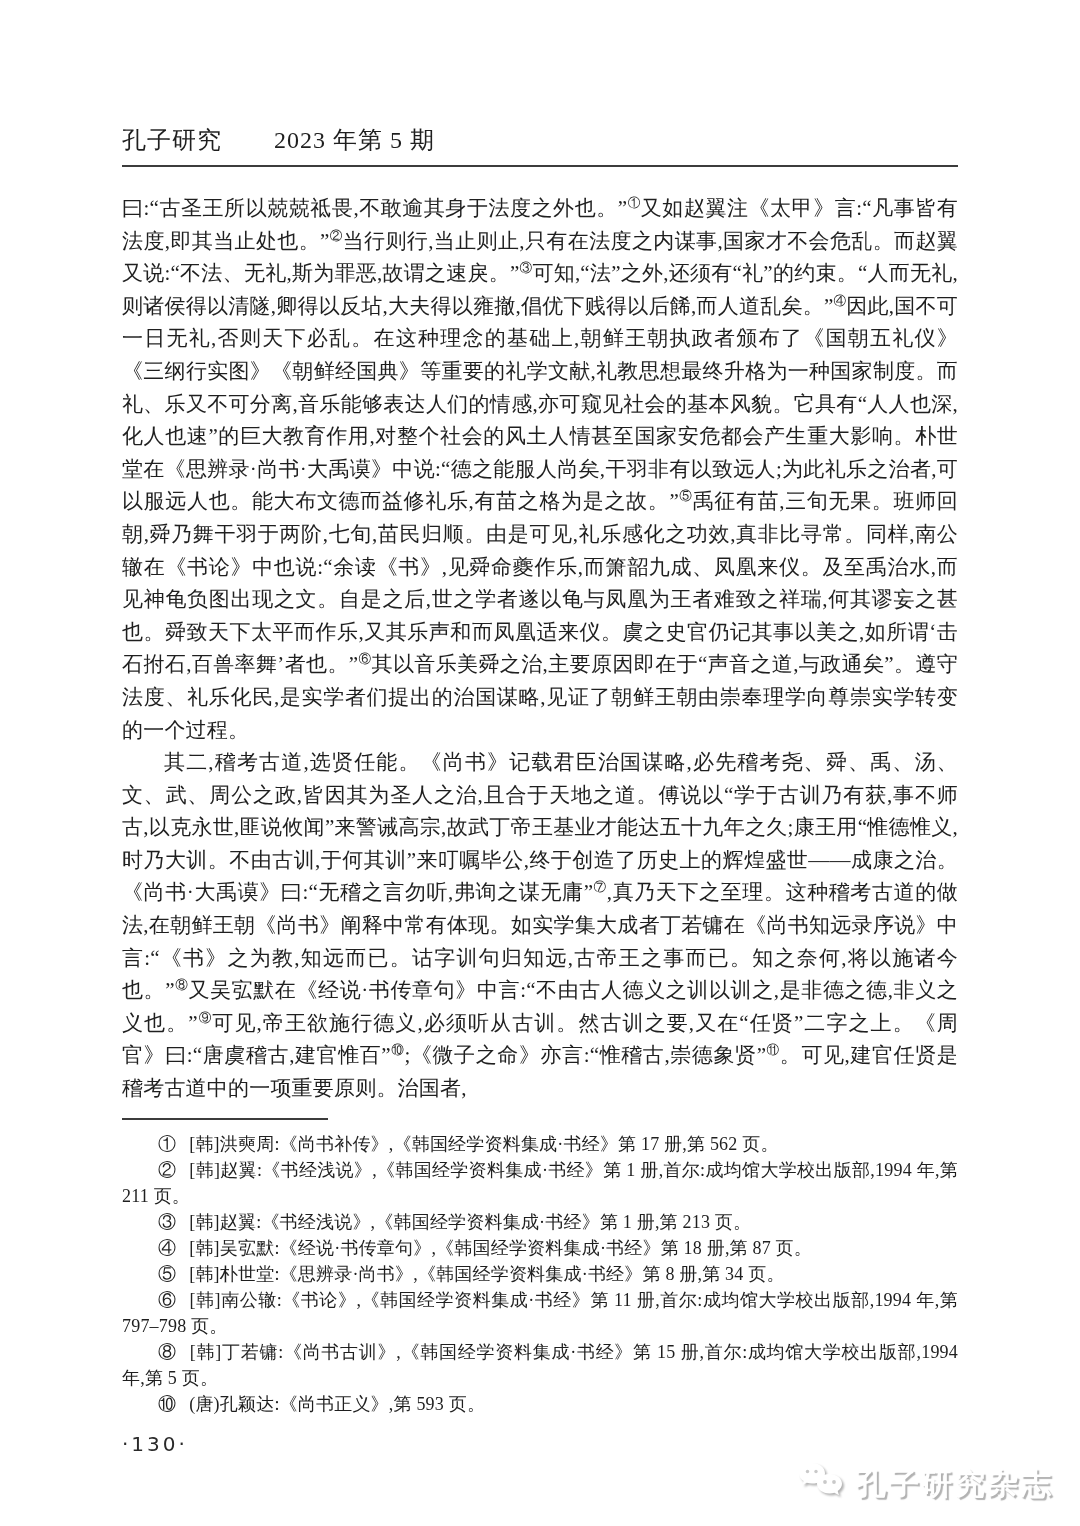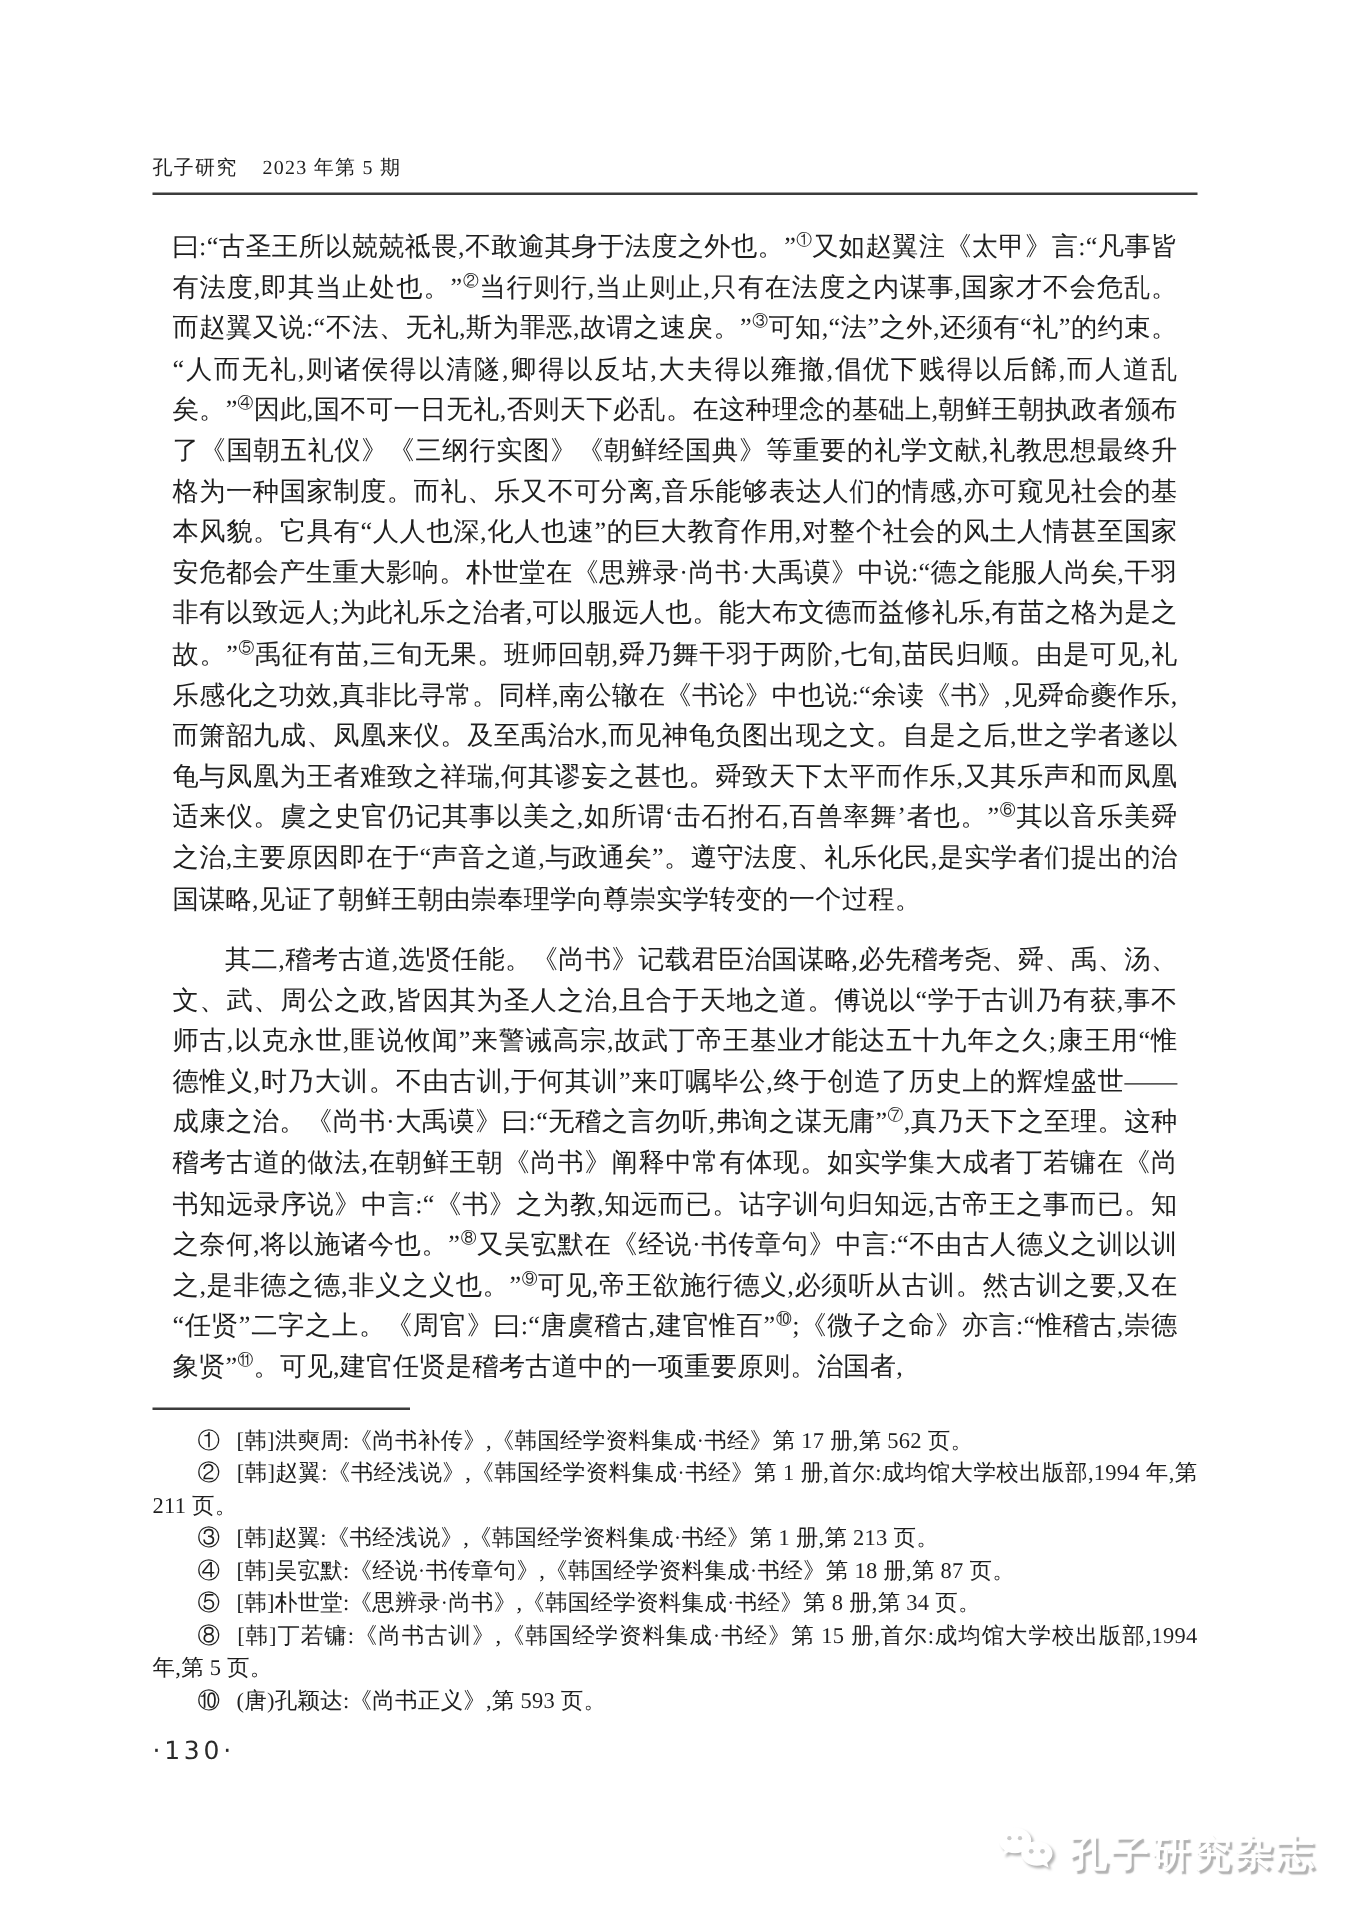--- a/index.html
+++ b/index.html
@@ -2,27 +2,27 @@
 <html lang="zh"><head>
 <meta charset="utf-8">
 <style>
   html,body{margin:0;padding:0}
   body{
     width:1080px;height:1526px;background:#ffffff;position:relative;overflow:hidden;
     font-family:"Liberation Serif","DejaVu Serif",serif;color:#1f1f1f;
   }
   .page{box-sizing:border-box;padding:124px 122px 0 122px}
   .header{
-    display:flex;align-items:baseline;gap:20px;
-    font-size:16px;letter-spacing:1px;
+    display:flex;align-items:baseline;gap:52px;
+    font-size:24px;letter-spacing:1px;
     padding-bottom:9px;border-bottom:2px solid #3c3c3c;
   }
   .body-text{margin-top:25px}
   .body-text p{
-    margin:16px;font-size:21px;line-height:32.6px;text-align:justify;
+    margin:0;font-size:21px;line-height:32.6px;text-align:justify;
     letter-spacing:0.2px;
   }
   p.indent{text-indent:2em}
   sup.fn{font-size:0.6em;vertical-align:super;line-height:0}
   .fn-rule{width:206px;height:2px;background:#3c3c3c;margin:13px 0 11px 0}
   .footnotes p{
     margin:0;font-size:18px;line-height:26px;text-indent:2em;
     text-align:justify;letter-spacing:0.2px;
   }
   .fn-marker{margin-right:13px}
@@ -57,20 +57,21 @@
   </div>
 
   <div class="fn-rule"></div>
 
   <div class="footnotes">
     <p><span class="fn-marker">①</span><span>[韩]洪奭周:《尚书补传》,《韩国经学资料集成·书经》第 17 册,第 562 页。</span></p>
     <p><span class="fn-marker">②</span><span>[韩]赵翼:《书经浅说》,《韩国经学资料集成·书经》第 1 册,首尔:成均馆大学校出版部,1994 年,第 211 页。</span></p>
     <p><span class="fn-marker">③</span><span>[韩]赵翼:《书经浅说》,《韩国经学资料集成·书经》第 1 册,第 213 页。</span></p>
     <p><span class="fn-marker">④</span><span>[韩]吴宖默:《经说·书传章句》,《韩国经学资料集成·书经》第 18 册,第 87 页。</span></p>
     <p><span class="fn-marker">⑤</span><span>[韩]朴世堂:《思辨录·尚书》,《韩国经学资料集成·书经》第 8 册,第 34 页。</span></p>
+    <p><span class="fn-marker">⑥</span><span>[韩]南公辙:《书论》,《韩国经学资料集成·书经》第 11 册,首尔:成均馆大学校出版部,1994 年,第 797–798 页。</span></p>
     <p><span class="fn-marker">⑧</span><span>[韩]丁若镛:《尚书古训》,《韩国经学资料集成·书经》第 15 册,首尔:成均馆大学校出版部,1994 年,第 5 页。</span></p>
     <p><span class="fn-marker">⑩</span><span>(唐)孔颖达:《尚书正义》,第 593 页。</span></p>
   </div>
 
   <div class="page-number">·130·</div>
 
 </div>
 
 <div class="watermark">
   <span class="wm-icon">

